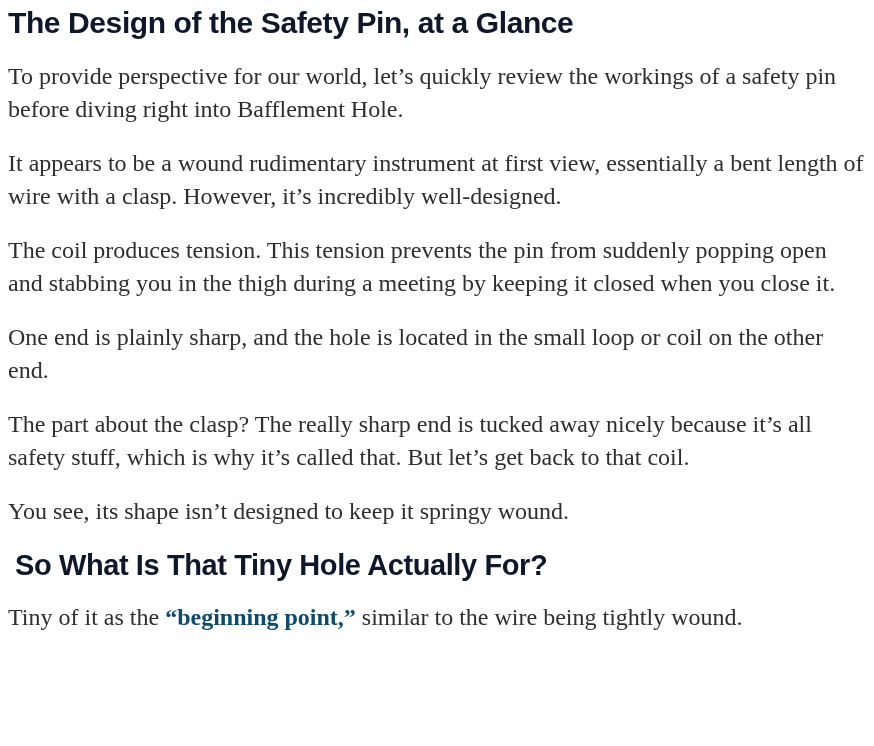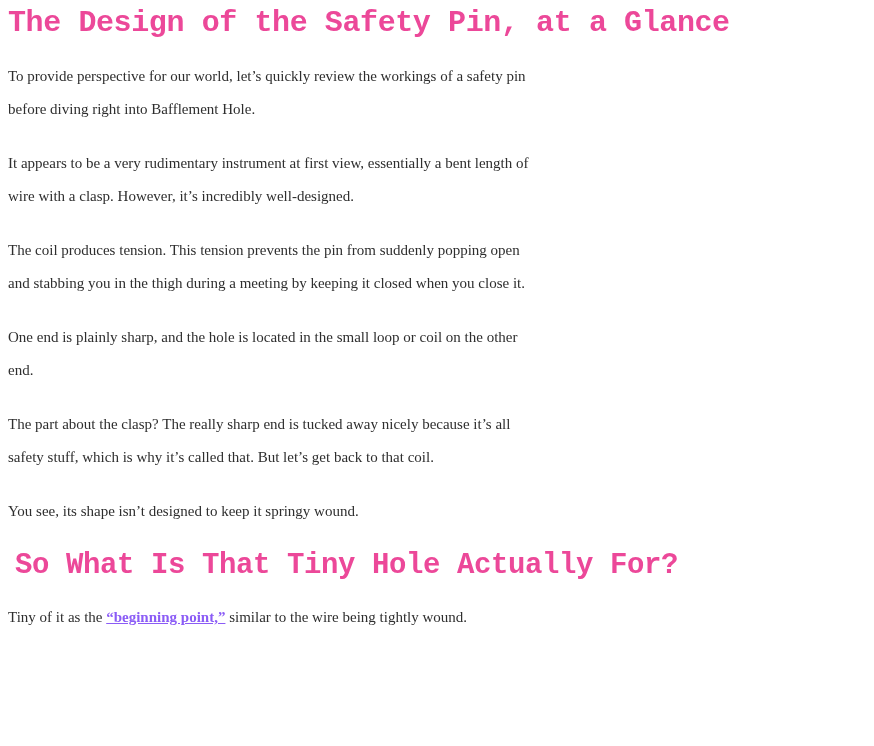--- a/index.html
+++ b/index.html
@@ -13,57 +13,56 @@
     box-sizing: border-box;
     padding: 6px 8px 0 8px;
     overflow: hidden;
     font-family: "Liberation Serif", serif;
     color: #2e2e2e;
   }
   .article {
     width: 100%;
   }
   h1.heading, h2.heading {
-    font-family: Liberation Mono, monospace;
+    font-family: Liberation Sans, sans-serif;
     font-weight: 700;
-    color: #ec4899;
+    color: #0f172a;
     letter-spacing: -0.4px;
     line-height: 1.15;
   }
   h1.heading {
     font-size: 30px;
     margin: 0 0 19px 0;
   }
   h2.heading {
     font-size: 29px;
     margin: 12px 0 19px 7px;
   }
   p.body-para {
-    font-size: 15px;
+    font-size: 24px;
     line-height: 33px;
     margin: 16px 0 21px 0;
     white-space: pre-line;
     color: #2e2e2e;
   }
   p.body-para strong {
     font-weight: 700;
-    color: #8b5cf6;
-    text-decoration: underline;
+    color: #0c4a6e;
   }
 </style>
 </head>
 <body>
 
 <article class="article">
   <h1 class="heading">The Design of the Safety Pin, at a Glance</h1>
 
   <p class="body-para">To provide perspective for our world, let’s quickly review the workings of a safety pin
 before diving right into Bafflement Hole.</p>
 
-  <p class="body-para">It appears to be a very rudimentary instrument at first view, essentially a bent length of
+  <p class="body-para">It appears to be a wound rudimentary instrument at first view, essentially a bent length of
 wire with a clasp. However, it’s incredibly well-designed.</p>
 
   <p class="body-para">The coil produces tension. This tension prevents the pin from suddenly popping open
 and stabbing you in the thigh during a meeting by keeping it closed when you close it.</p>
 
   <p class="body-para">One end is plainly sharp, and the hole is located in the small loop or coil on the other
 end.</p>
 
   <p class="body-para">The part about the clasp? The really sharp end is tucked away nicely because it’s all
 safety stuff, which is why it’s called that. But let’s get back to that coil.</p>

